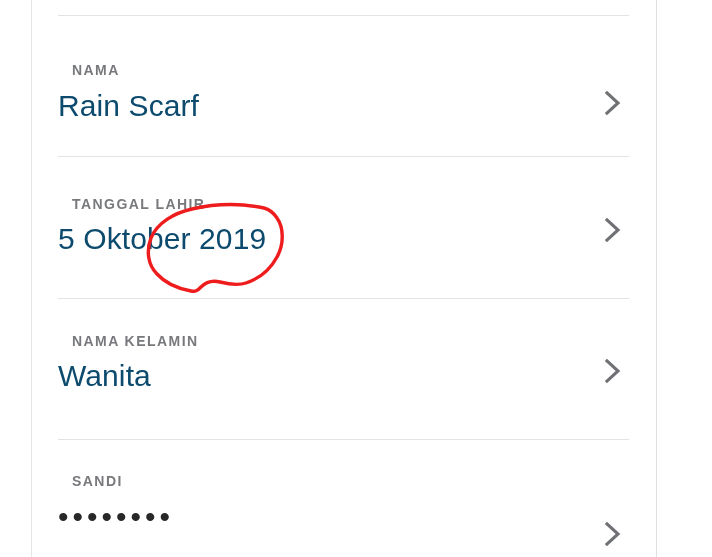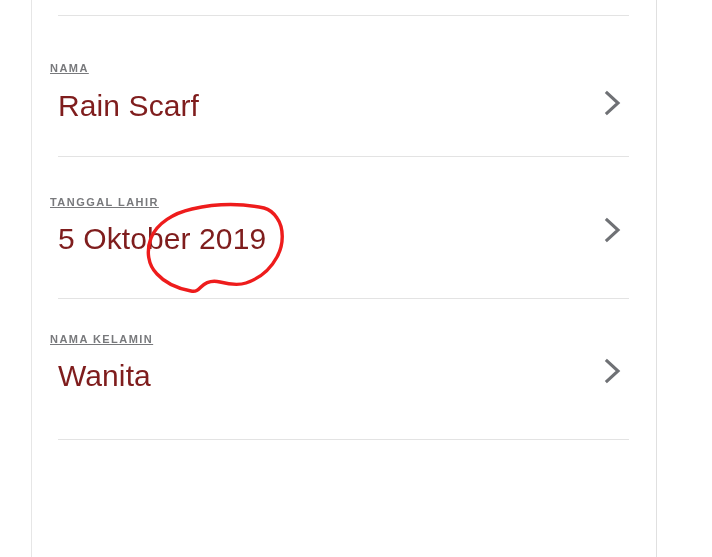--- a/index.html
+++ b/index.html
@@ -53,39 +53,38 @@
     width: 626px;
     box-sizing: border-box;
   }
   .row.r0 { top: 16px;  height: 140px; }
   .row.r1 { top: 157px; height: 141px; }
   .row.r2 { top: 299px; height: 140px; }
   .row.r3 { top: 440px; height: 117px; }
 
   .row-label {
     position: absolute;
-    left: 18px;
-    font-size: 11px;
+    left: 40px;
+    font-size: 14px;
     font-weight: bold;
     letter-spacing: 1.45px;
     color: #78797c;
     white-space: nowrap;
-    text-decoration: underline;
   }
   .row.r0 .row-label { top: 46px; }
   .row.r1 .row-label { top: 39px; }
   .row.r2 .row-label { top: 34px; }
   .row.r3 .row-label { top: 33px; }
 
   .row-value {
     position: absolute;
     left: 26px;
     font-size: 30px;
     font-weight: normal;
-    color: #7f1d1d;
+    color: #0c4a6e;
     white-space: nowrap;
     letter-spacing: 0.1px;
   }
   .row.r0 .row-value { top: 73px; }
   .row.r1 .row-value { top: 65px; }
   .row.r2 .row-value { top: 60px; }
   .row.r3 .row-value { top: 62px; }
 
   .row-value.masked {
     font-size: 30px;
@@ -154,20 +153,29 @@
     <div class="row r2">
       <div class="row-label">NAMA KELAMIN</div>
       <div class="row-value">Wanita</div>
       <span class="chevron">
         <svg viewBox="0 0 34 34" xmlns="http://www.w3.org/2000/svg">
           <polyline points="12,7 23,17 12,27" fill="none" stroke="#6f7175" stroke-width="3.1" stroke-linecap="square" stroke-linejoin="miter"></polyline>
         </svg>
       </span>
     </div>
 
+    <div class="row r3">
+      <div class="row-label">SANDI</div>
+      <div class="row-value masked">••••••••</div>
+      <span class="chevron">
+        <svg viewBox="0 0 34 34" xmlns="http://www.w3.org/2000/svg">
+          <polyline points="12,7 23,17 12,27" fill="none" stroke="#6f7175" stroke-width="3.1" stroke-linecap="square" stroke-linejoin="miter"></polyline>
+        </svg>
+      </span>
+    </div>
 
   </div>
 
   <div class="annotation">
     <svg viewBox="0 0 148 104" xmlns="http://www.w3.org/2000/svg">
       <path d="M 120 14
                C 96 9, 70 10, 48 15
                C 30 19, 13 29, 7 44
                C 2 57, 4 71, 13 80
                C 22 90, 36 95, 47 97

